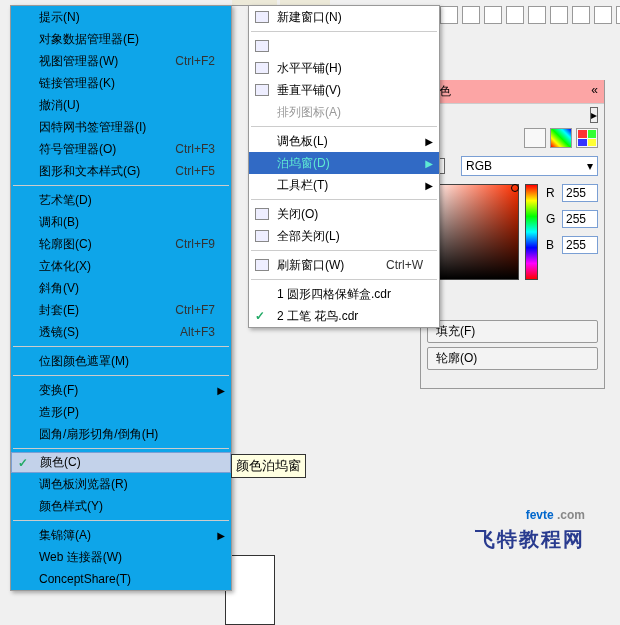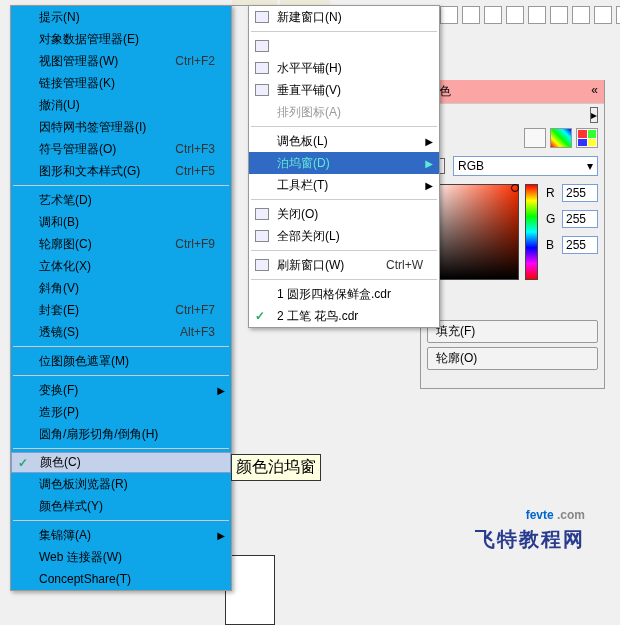--- a/index.html
+++ b/index.html
@@ -14,33 +14,33 @@
 .m-ico { width: 22px; height: 18px; display: flex; align-items: center; justify-content: center; margin-right: 4px; }
 .m-ico svg, .m-ico span { width: 14px; height: 14px; }
 .m-lbl { flex: 1; }
 .m-sc { color: #333; margin-left: 8px; }
 .m-arr { width: 10px; text-align: right; font-size: 10px; }
 .m-sep { height: 1px; background: #ccc; margin: 3px 2px; }
 .m-hl { background: #316ac5; color: #5eead4; }
 .m-sel { background: #c3d2ea; border: 1px solid #7a9fd4; height: 21px; }
 .m-chk { color: #2a6; font-weight: bold; }
 
-.tooltip { position: absolute; left: 231px; top: 454px; background: #ffffe1; border: 1px solid #333; padding: 2px 4px; font-size: 16px; z-index: 20; }
+.tooltip { position: absolute; left: 231px; top: 454px; background: #ffffe1; border: 1px solid #333; padding: 2px 4px; font-size: 13px; z-index: 20; }
 
 .docker { position: absolute; right: 15px; top: 80px; width: 185px; background: #efefef; border: 1px solid #999; border-top: none; padding-bottom: 14px; }
 .docker-title { background: #fca5a5; border-bottom: 1px solid #ccc; padding: 3px 6px; font-size: 12px; display: flex; justify-content: space-between; }
 .docker-btns { display: flex; justify-content: flex-end; gap: 4px; padding: 6px; }
 .db-btn { width: 22px; height: 20px; border: 1px solid #999; background: #f8f8f8; }
 .db-btn.rainbow { background: linear-gradient(45deg, #f00, #ff0 25%, #0f0 50%, #0ff 75%, #00f); }
 .db-btn.grid4 { background: #f8f8f8; display: grid; grid-template: 1fr 1fr / 1fr 1fr; gap: 1px; padding: 1px; }
 .db-btn.grid4 > span:nth-child(1){background:#f33}
 .db-btn.grid4 > span:nth-child(2){background:#3f3}
 .db-btn.grid4 > span:nth-child(3){background:#33f}
 .db-btn.grid4 > span:nth-child(4){background:#ff3}
-.model-row { display: flex; align-items: center; padding: 2px 6px; gap: 8px; }
+.model-row { display: flex; align-items: center; padding: 2px 6px; gap: 16px; }
 .model-sq { width: 18px; height: 16px; border: 1px solid #666; background: #fff; }
 .model-sel { flex: 1; height: 20px; border: 1px solid #7a9fd4; background: #fff; padding: 2px 4px; display: flex; justify-content: space-between; align-items: center; }
 .picker-row { display: flex; padding: 6px; gap: 6px; }
 .picker { width: 96px; height: 96px; background: linear-gradient(to bottom, rgba(0,0,0,0), #000), linear-gradient(to right, #fff, #ff3000); border: 1px solid #444; position: relative; }
 .picker .dot { position: absolute; width: 8px; height: 8px; border: 1px solid #000; border-radius: 50%; right: -1px; top: -1px; }
 .huebar { width: 14px; height: 96px; background: linear-gradient(to bottom, #f00, #ff0, #0f0, #0ff, #00f, #f0f, #f00); border: 1px solid #444; }
 .rgb-col { display: flex; flex-direction: column; gap: 8px; margin-left: 2px; }
 .rgb-row { display: flex; align-items: center; gap: 4px; }
 .rgb-lbl { width: 12px; }
 .rgb-in { width: 36px; height: 18px; border: 1px solid #7a9fd4; background: #fff; padding: 1px 3px; text-align: left; }

